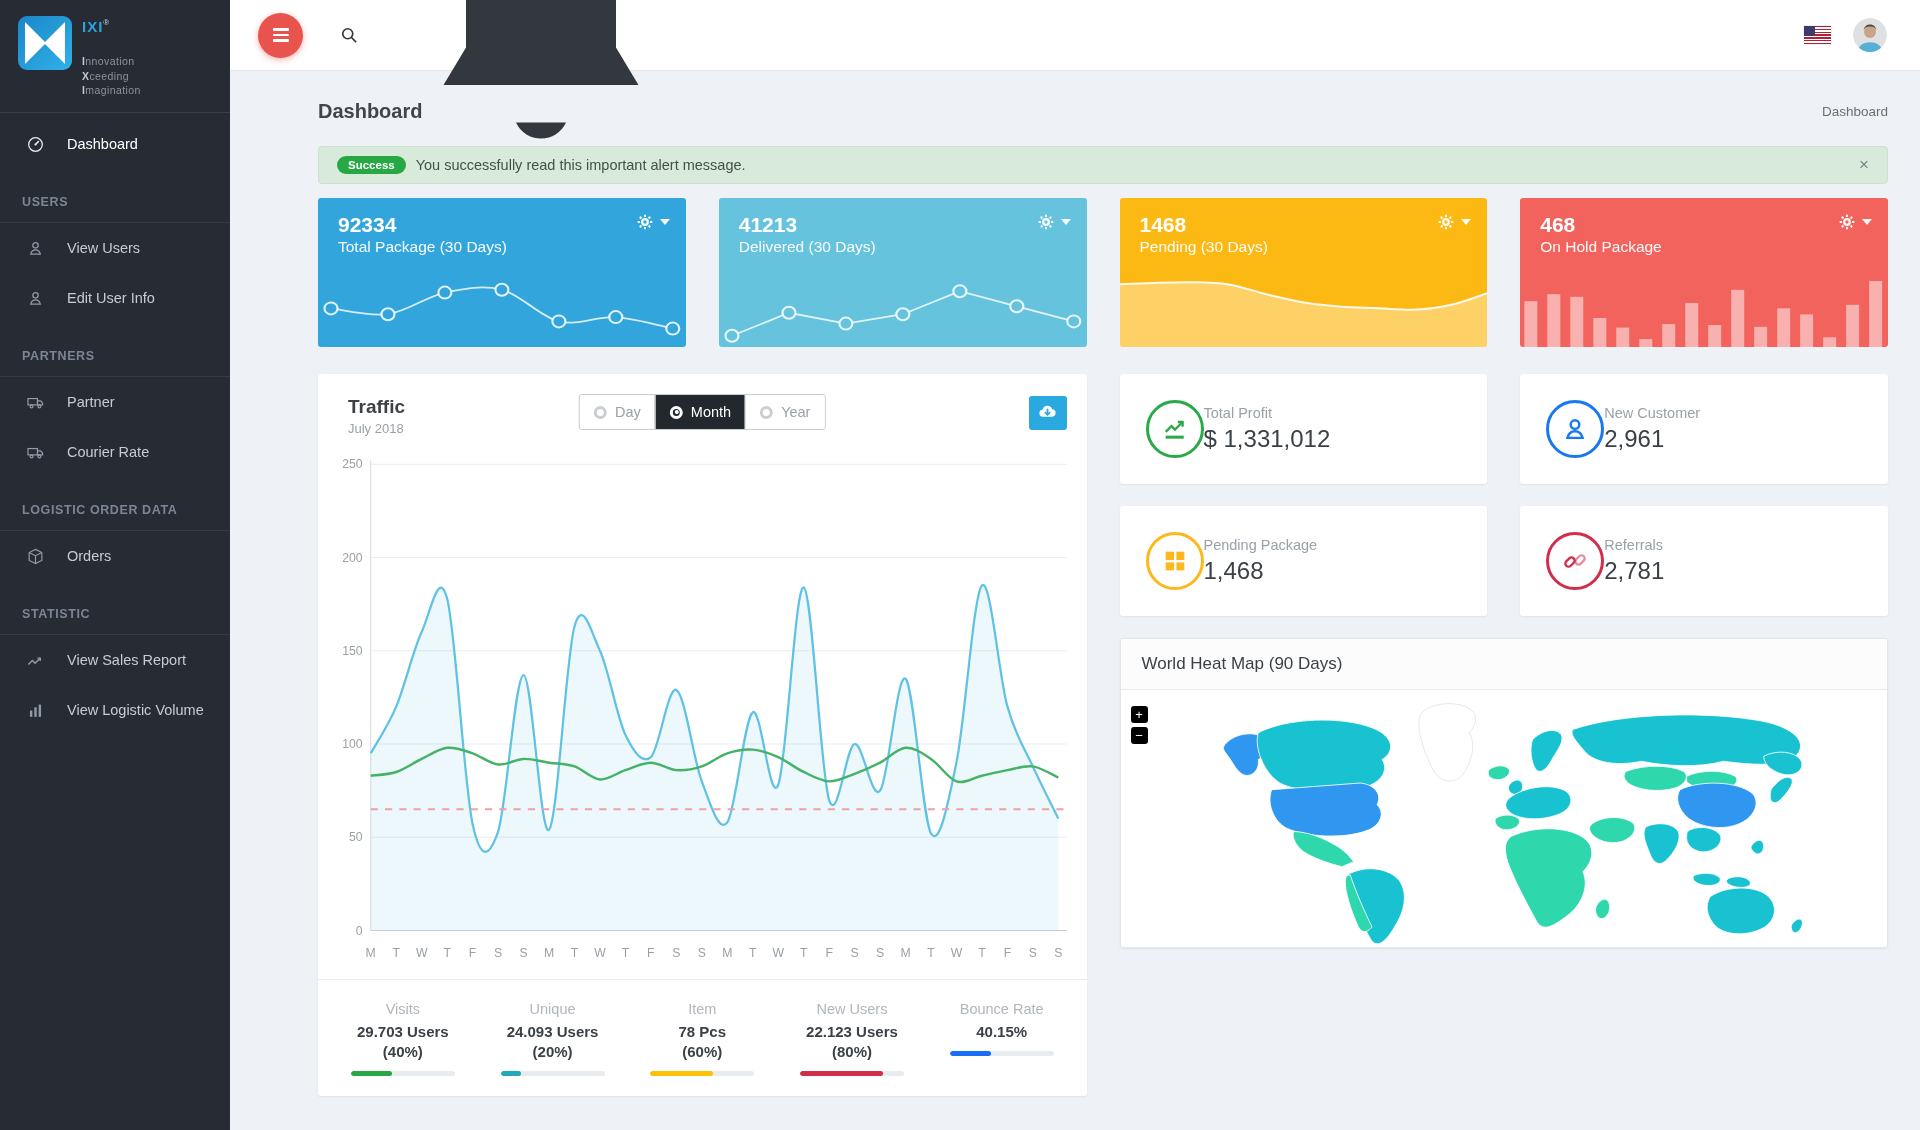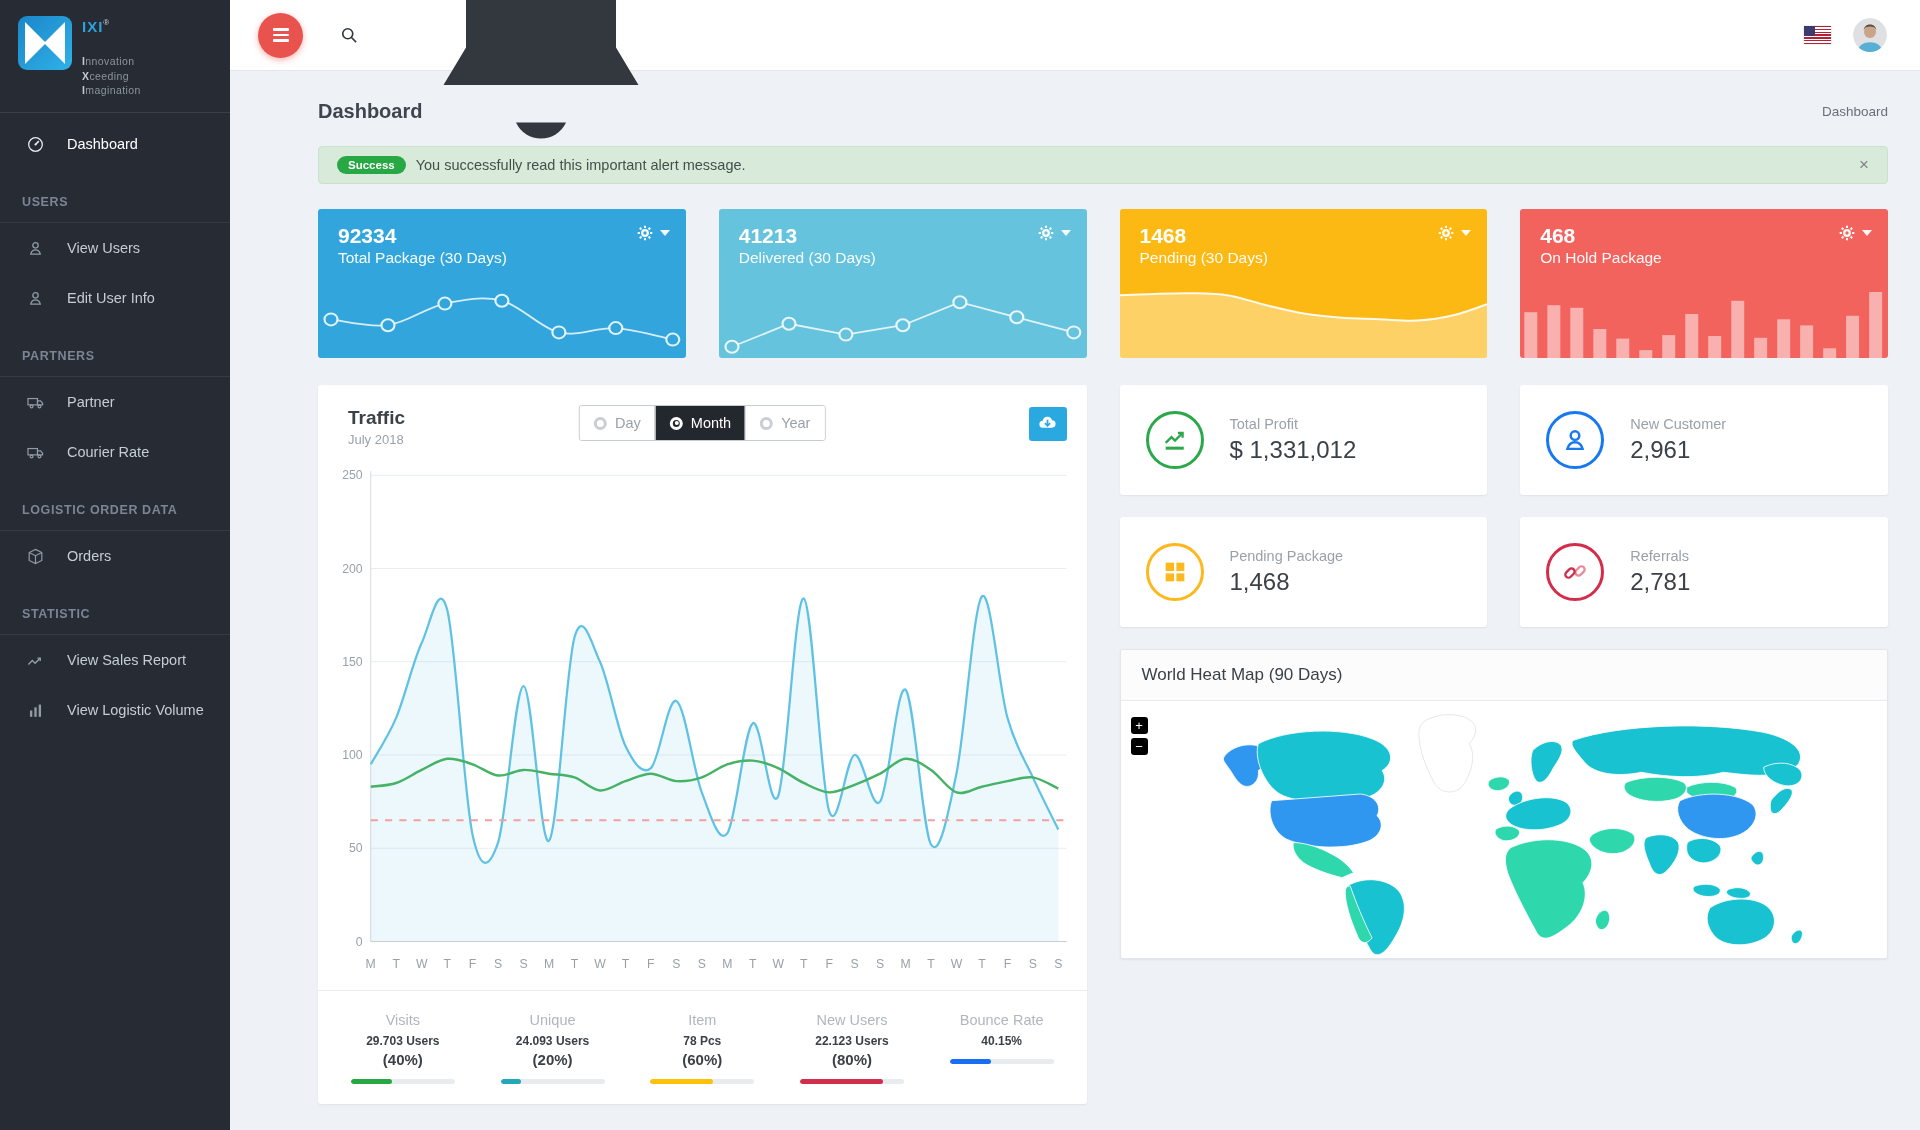--- a/index.html
+++ b/index.html
@@ -47,21 +47,21 @@
   .avatar { width:34px; height:34px; border-radius:50%; overflow:hidden; cursor:pointer; }
   .avatar svg { display:block; }
 
   
   .content { padding:0 32px 0 88px; }
   .page-head { display:flex; justify-content:space-between; align-items:center; padding:30px 0 23px; }
   .page-title { font-size:20px; color:#3f454c; font-weight:bold; }
   .breadcrumb { font-size:13.5px; color:#697078; }
 
   .alert { height:38px; background:#d8ebda; border:1px solid #c9e2cd; border-radius:4px;
-    display:flex; align-items:center; padding:0 18px; margin-bottom:25px; }
+    display:flex; align-items:center; padding:0 18px; margin-bottom:14px; }
   .alert-badge { background:#28a745; color:#fff; font-size:11.5px; font-weight:bold;
     padding:3px 11px; border-radius:10px; }
   .alert-text { margin-left:10px; color:#44504a; font-size:14.5px; }
   .alert-close { margin-left:auto; background:none; border:none; color:#7d8388; font-size:17px; cursor:pointer; }
 
   
   .cards-row { display:grid; grid-template-columns:repeat(4,1fr); gap:33px; margin-bottom:27px; }
   .stat-card { height:149px; border-radius:3px; position:relative; color:#fff; overflow:hidden; }
   .stat-value { padding:15px 20px 0; font-size:21px; font-weight:bold; }
   .stat-label { padding:1px 20px 0; font-size:15.5px; opacity:.96; }
@@ -90,33 +90,33 @@
   .range-btn.active .rdot::after { content:""; position:absolute; left:1.5px; top:1.5px; width:4px; height:4px;
     border-radius:50%; background:#fff; }
   .dl-btn { margin-left:auto; width:38px; height:34px; border:none; border-radius:3px; background:#29a9e0;
     color:#fff; cursor:pointer; display:flex; align-items:center; justify-content:center; }
   .dl-btn svg { width:19px; height:19px; }
   .traffic-chart { padding:10px 20px 0 16px; }
   .traffic-chart svg { display:block; width:100%; }
   .traffic-stats { display:flex; border-top:1px solid #e9edf0; margin-top:14px; padding:20px 10px 20px; }
   .tstat { flex:1; text-align:center; }
   .tstat-label { color:#b0b6bd; font-size:14.5px; max-width:84px; margin:0 auto; line-height:1.35; }
-  .tstat-value { color:#3b4147; font-weight:bold; font-size:12px; margin-top:3px; }
+  .tstat-value { color:#3b4147; font-weight:bold; font-size:15px; margin-top:3px; }
   .tstat-pct { color:#3b4147; font-weight:bold; font-size:15px; margin-top:3px; }
   .tstat-bar { width:104px; height:5px; border-radius:3px; background:#e9ecef; margin:11px auto 0; overflow:hidden; }
   .tstat-fill { height:100%; border-radius:3px; }
 
   
   .right-col { display:flex; flex-direction:column; gap:22px; }
   .mini-grid { display:grid; grid-template-columns:1fr 1fr; gap:22px 33px; }
   .mini-card { height:110px; display:flex; align-items:center; padding-left:26px; }
   .mini-icon { width:58px; height:58px; border-radius:50%; border:3px solid; display:flex; align-items:center;
     justify-content:center; flex:0 0 58px; }
   .mini-icon svg { width:28px; height:28px; }
-  .mini-text { margin-left:26px; }
+  .mini-text { }
   .mini-label { color:#9aa1a9; font-size:14.5px; }
   .mini-value { color:#3b4147; font-size:24px; margin-top:4px; }
 
   .heat-panel { border:1px solid #e2e6ea; height:310px; display:flex; flex-direction:column;gap:6px; }
   .heat-head { padding:15px 21px; font-size:17px; color:#3b4147; background:#fcfcfd;
     border-bottom:1px solid #e8ebee; border-radius:3px 3px 0 0; }
   .heat-body { position:relative; flex:1; background:#fff; border-radius:0 0 3px 3px; overflow:hidden; }
   .heat-body > svg { position:absolute; inset:0; width:100%; height:100%; }
   .map-zoom { position:absolute; top:10px; left:10px; z-index:2; display:flex; flex-direction:column; gap:4px; }
   .map-zoom button { width:17px; height:17px; background:#000; color:#fff; border:none; border-radius:3px;

